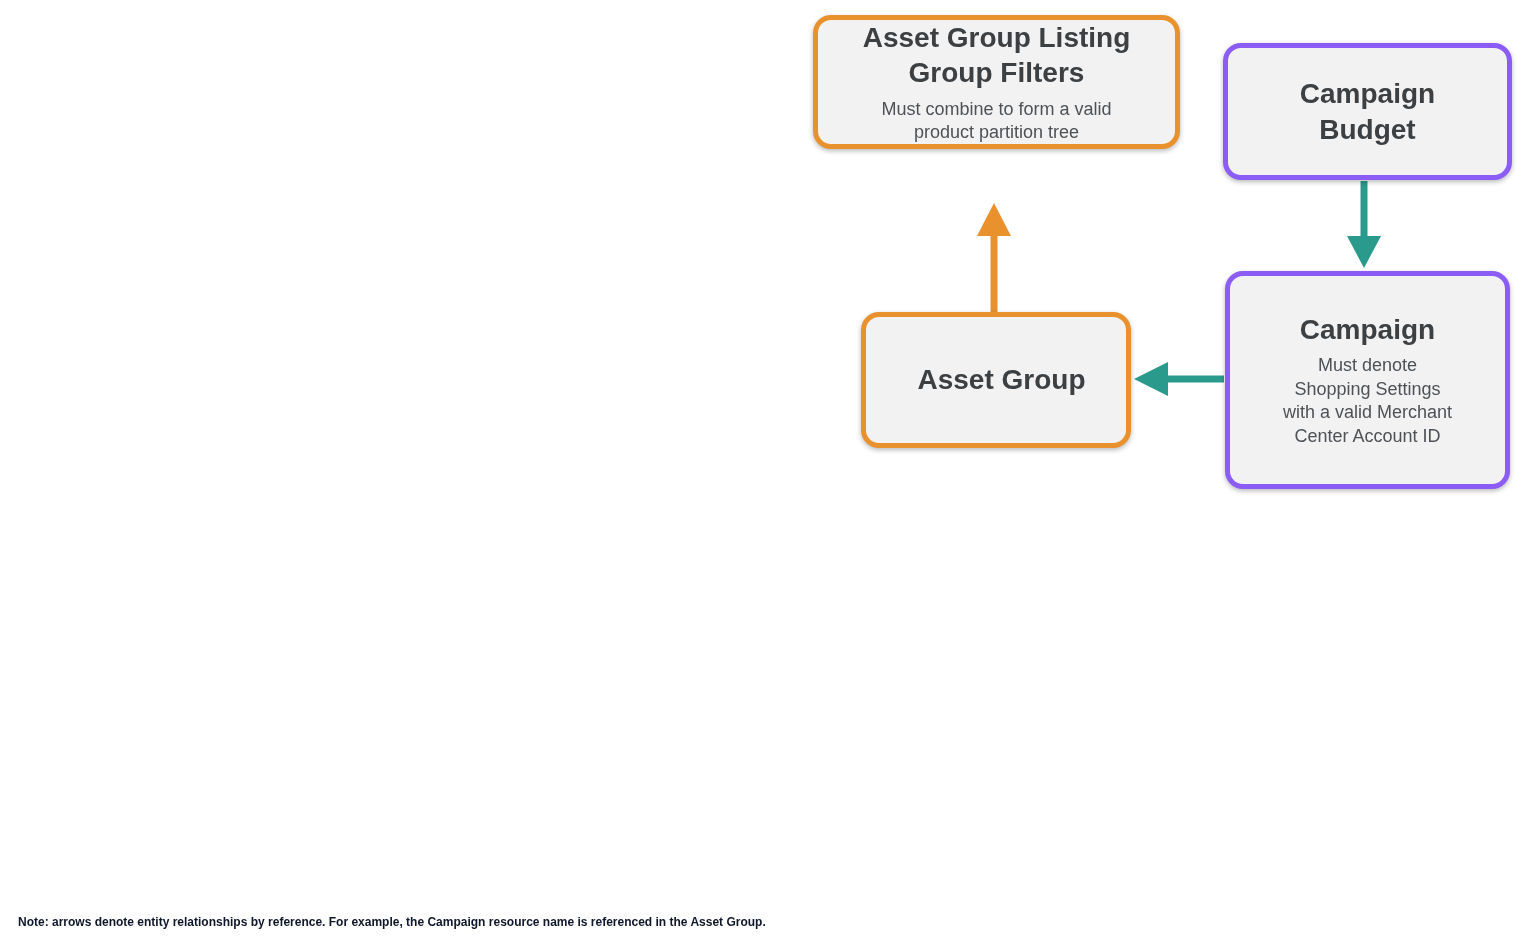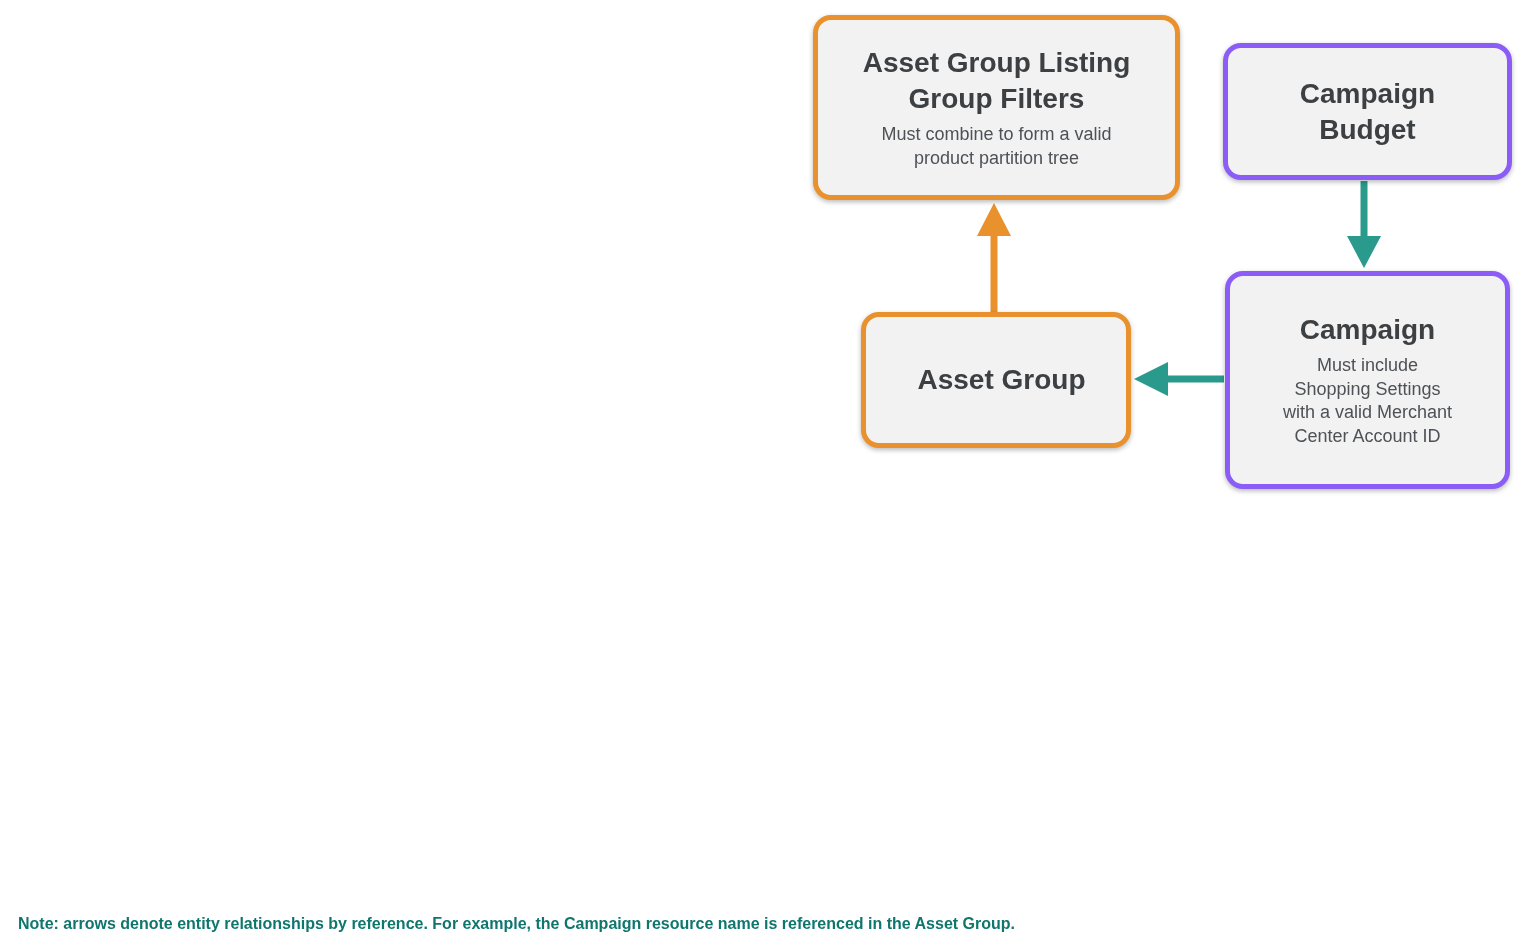--- a/index.html
+++ b/index.html
@@ -43,32 +43,32 @@
     line-height: 1.27;
     white-space: pre-line;
   }
   .node .subtitle {
     font-size: 18px;
     color: #4E5256;
     line-height: 1.3;
     margin-top: 7px;
     white-space: pre-line;
   }
-  #node-aglgf           { left: 813px;  top: 15px;  width: 367px; height: 185px; }
+  #node-aglgf           { left: 813px;  top: 15px;  width: 367px; height: 134px; }
   #node-campaign-budget { left: 1223px; top: 43px;  width: 289px; height: 137px; }
   #node-campaign        { left: 1225px; top: 271px; width: 285px; height: 218px; }
   #node-asset-group     { left: 861px;  top: 312px; width: 270px; height: 136px; padding-left: 11px; }
 
   #note {
     position: absolute;
     left: 18px;
     top: 915px;
-    font-size: 16px;
+    font-size: 12px;
     font-weight: bold;
-    color: #0f766e;
+    color: #0f172a;
     white-space: nowrap;
   }
 </style>
 </head>
 <body>
 
 <div id="canvas">
 
   <svg id="arrow-layer" viewBox="0 0 1538 948" xmlns="http://www.w3.org/2000/svg">
 
@@ -95,21 +95,21 @@
 product partition tree</div>
   </div>
 
   <div id="node-campaign-budget" class="node teal">
     <div class="title">Campaign
 Budget</div>
   </div>
 
   <div id="node-campaign" class="node teal">
     <div class="title">Campaign</div>
-    <div class="subtitle">Must include
+    <div class="subtitle">Must denote
 Shopping Settings
 with a valid Merchant
 Center Account ID</div>
   </div>
 
   <div id="node-asset-group" class="node orange">
     <div class="title">Asset Group</div>
   </div>
 
   <div id="note">Note: arrows denote entity relationships by reference. For example, the Campaign resource name is referenced in the Asset Group.</div>

